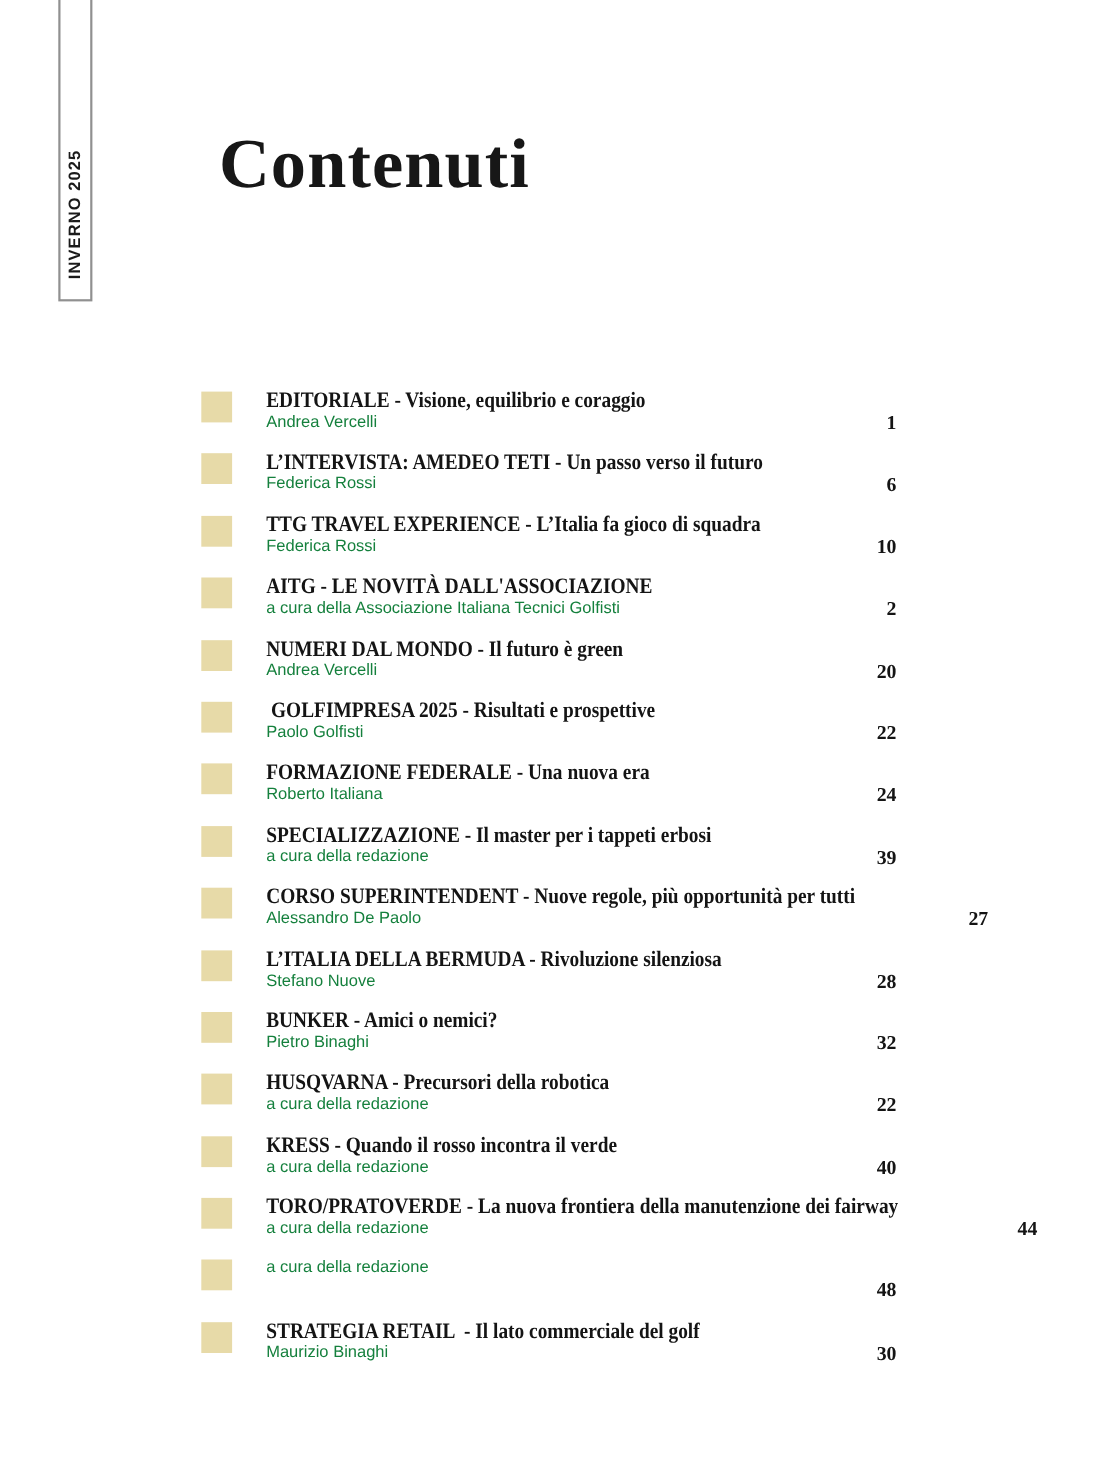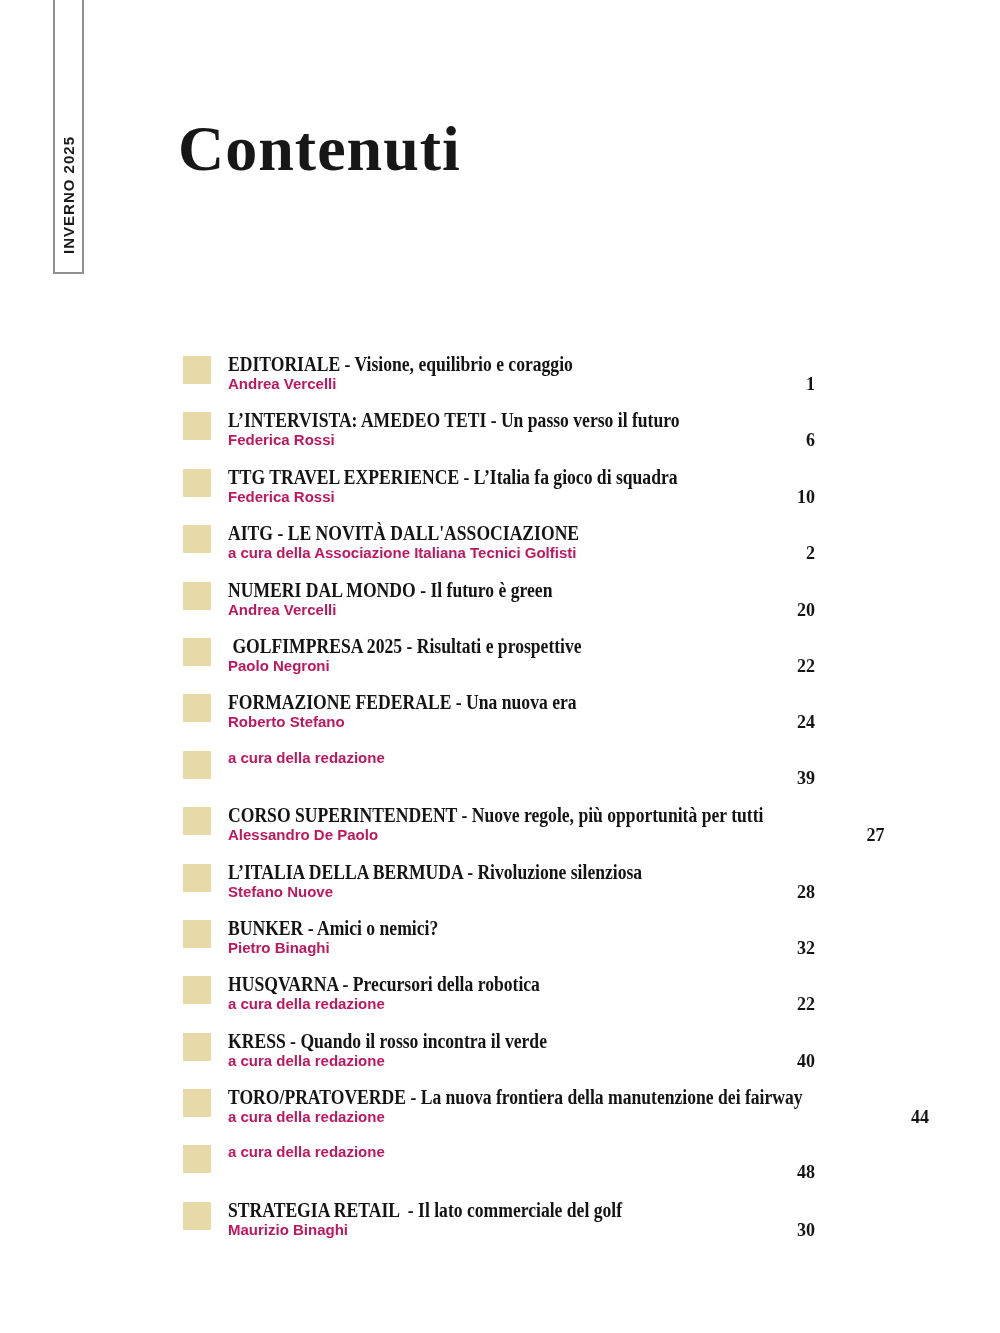--- a/index.html
+++ b/index.html
@@ -35,21 +35,21 @@
     font-weight:bold;
     font-size:15px;
     letter-spacing:1px;
     color:#1a1a1a;
     white-space:nowrap;
   }
 
   
   .page-title {
     position:absolute;
-    left:178px; top:112px;
+    left:199px; top:112px;
     font-family:"Liberation Serif", serif;
     font-weight:700;
     font-size:64px;
     letter-spacing:1px;
     color:#171717;
   }
 
   
   .toc-list {
     position:absolute;
@@ -60,37 +60,36 @@
     display:grid;
     grid-template-columns:45px 1fr 48px;
     height:38px;
     margin-bottom:18.4px;
   }
   .square {
     width:28px; height:28px;
     margin-top:2px;
     background:var(--accent);
   }
-  .toc-text { overflow:visible; }
+  .toc-text { overflow:visible;margin-left:14px; }
   .toc-title {
     font-family:"Liberation Serif", serif;
     font-weight:700;
     font-size:20px;
     line-height:20px;
     color:var(--ink);
     white-space:pre;
     display:inline-block;
     transform:scaleX(0.88);
     transform-origin:0 0;
   }
   .toc-author {
     font-size:15px;
     line-height:18px;
-    color:#be185d;
-    font-weight:bold;
+    color:#15803d;
   }
   .toc-page {
     font-family:"Liberation Serif", serif;
     font-weight:700;
     font-size:18px;
     line-height:18px;
     text-align:right;
     align-self:end;
     color:var(--ink);
   }
@@ -160,41 +159,42 @@
       </div>
       <div class="toc-page">20</div>
     </div>
 
     <div class="toc-row">
       <div>
         <div class="square"></div>
       </div>
       <div class="toc-text">
         <div><span class="toc-title"> GOLFIMPRESA 2025 - Risultati e prospettive</span></div>
-        <div class="toc-author">Paolo Negroni</div>
+        <div class="toc-author">Paolo Golfisti</div>
       </div>
       <div class="toc-page">22</div>
     </div>
 
     <div class="toc-row">
       <div>
         <div class="square"></div>
       </div>
       <div class="toc-text">
         <div><span class="toc-title">FORMAZIONE FEDERALE - Una nuova era</span></div>
-        <div class="toc-author">Roberto Stefano</div>
+        <div class="toc-author">Roberto Italiana</div>
       </div>
       <div class="toc-page">24</div>
     </div>
 
     <div class="toc-row">
       <div>
         <div class="square"></div>
       </div>
       <div class="toc-text">
+        <div><span class="toc-title">SPECIALIZZAZIONE - Il master per i tappeti erbosi</span></div>
         <div class="toc-author">a cura della redazione</div>
       </div>
       <div class="toc-page">39</div>
     </div>
 
     <div class="toc-row">
       <div>
         <div class="square"></div>
       </div>
       <div class="toc-text">

